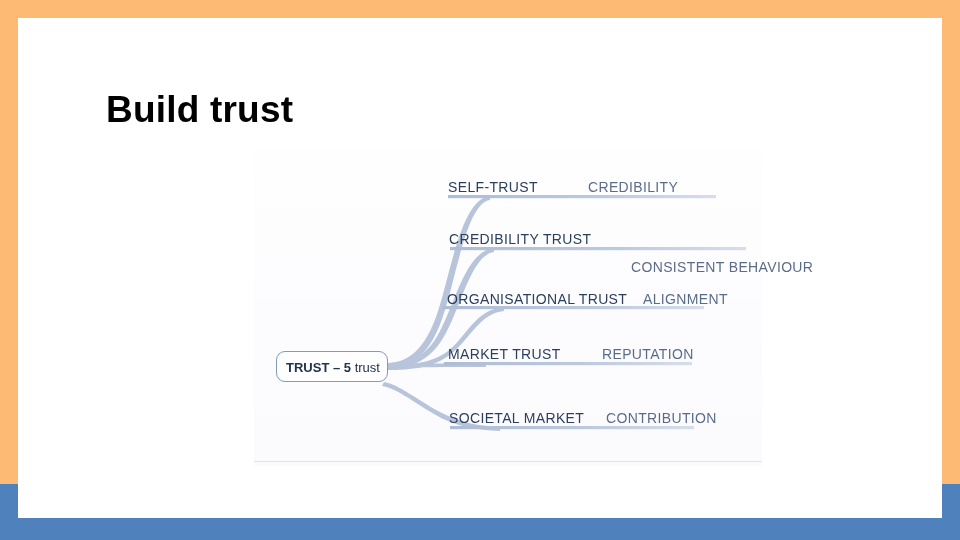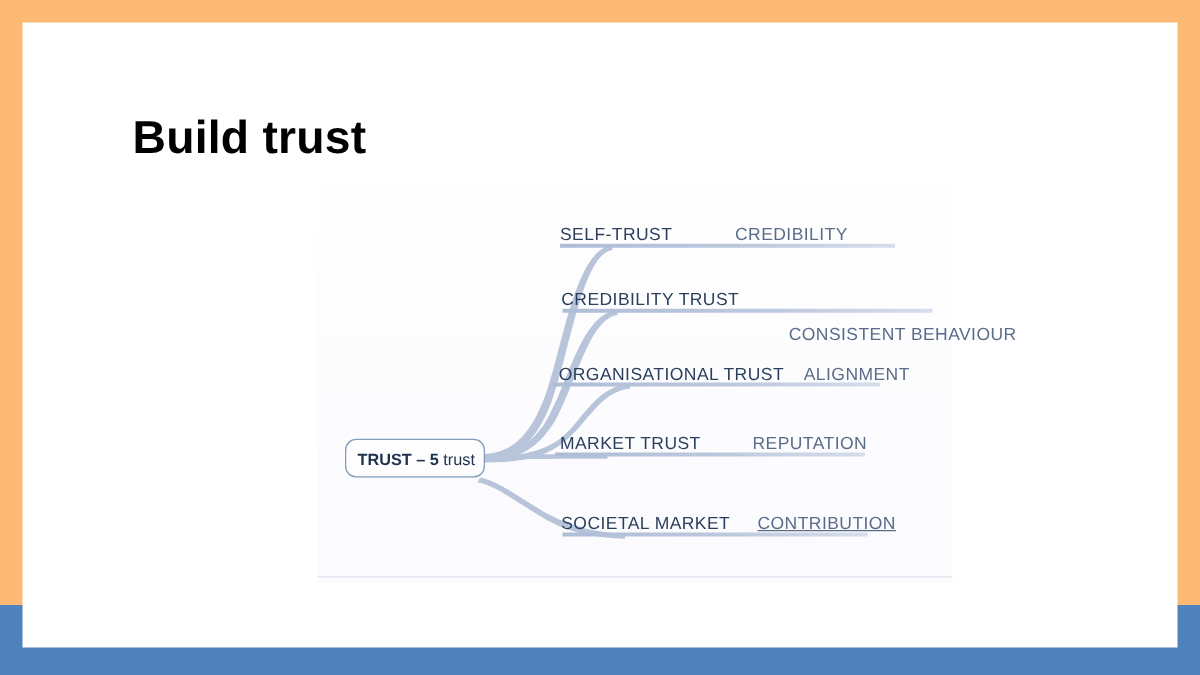--- a/index.html
+++ b/index.html
@@ -119,19 +119,19 @@
       <div class="branch-label" style="left:194px;top:30px;">SELF-TRUST</div>
       <div class="branch-label" style="left:195px;top:82px;">CREDIBILITY TRUST</div>
       <div class="branch-label" style="left:193px;top:142px;">ORGANISATIONAL TRUST</div>
       <div class="branch-label" style="left:194px;top:197px;">MARKET TRUST</div>
       <div class="branch-label" style="left:195px;top:261px;">SOCIETAL MARKET</div>
 
       <div class="sub-label label-fade" style="left:334px;top:30px;">CREDIBILITY</div>
       <div class="sub-label label-fade" style="left:377px;top:82px;margin-top:28px;">CONSISTENT BEHAVIOUR</div>
       <div class="sub-label label-fade" style="left:389px;top:142px;">ALIGNMENT</div>
       <div class="sub-label label-fade" style="left:348px;top:197px;">REPUTATION</div>
-      <div class="sub-label label-fade" style="left:352px;top:261px;text-decoration:underline;">CONTRIBUTION</div>
+      <div class="sub-label label-fade" style="left:352px;top:261px;">CONTRIBUTION</div>
 
       <div id="mindmap-baseline"></div>
     </div>
 
   </div>
 </div>
 
 </body></html>

